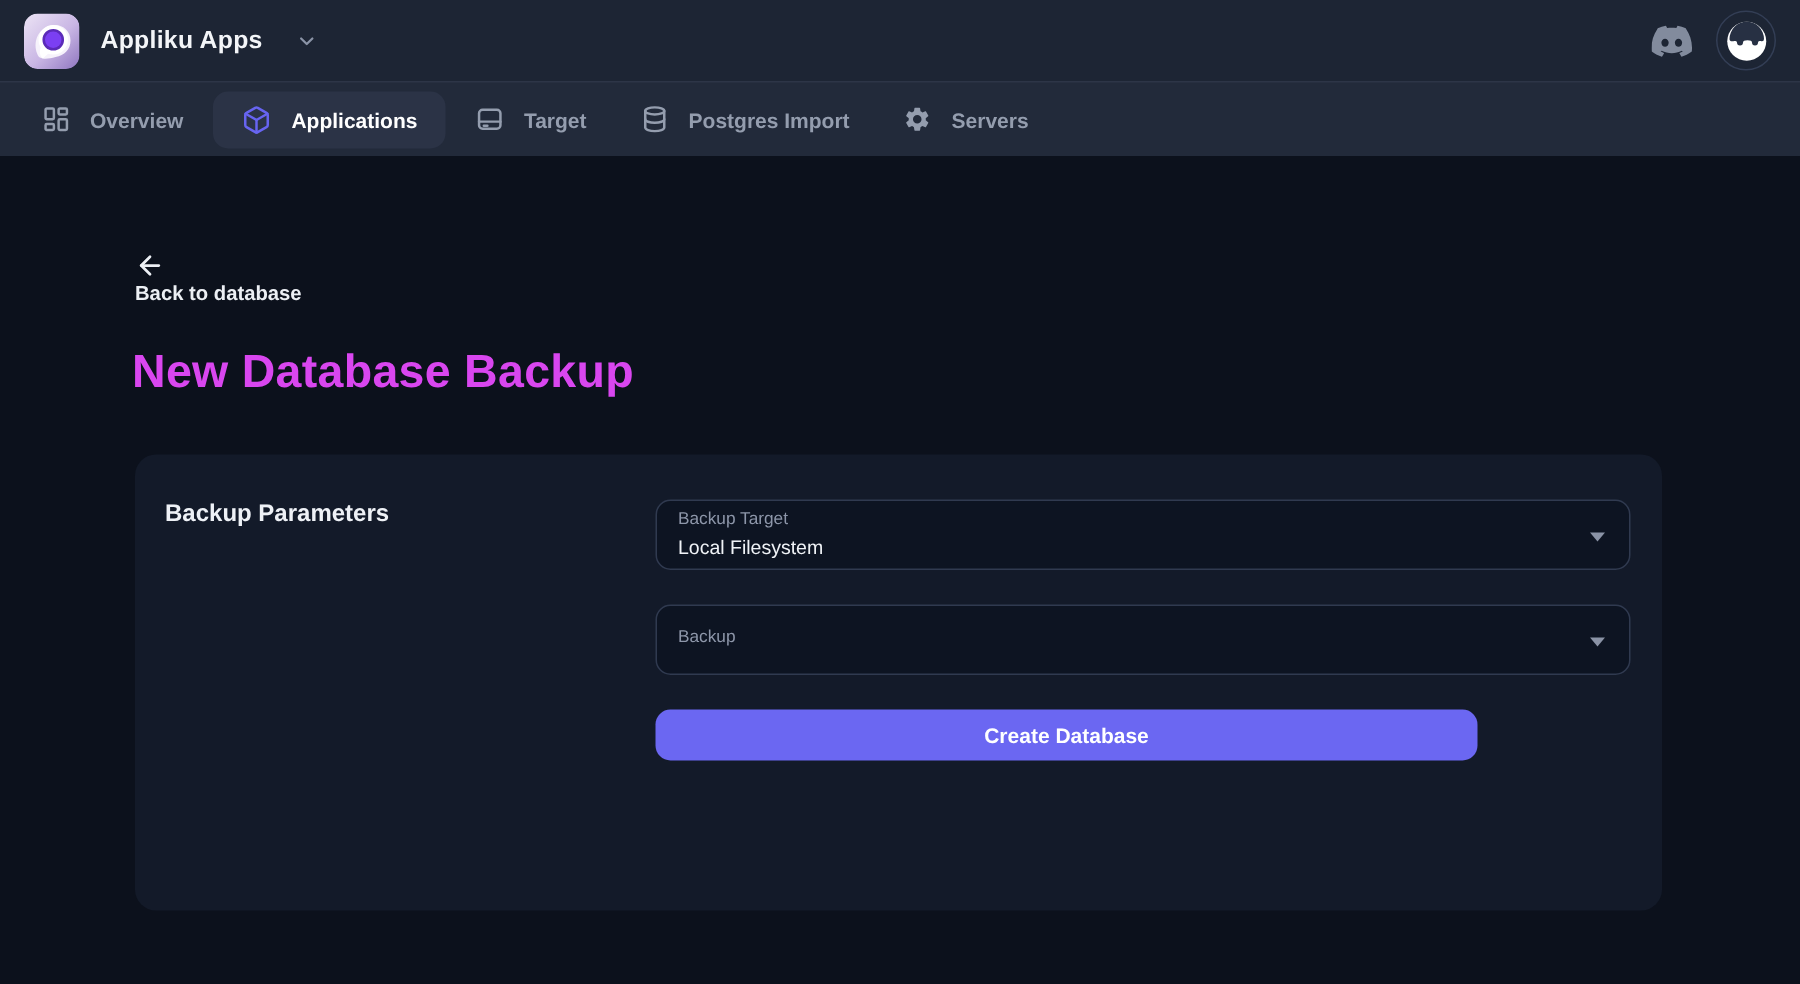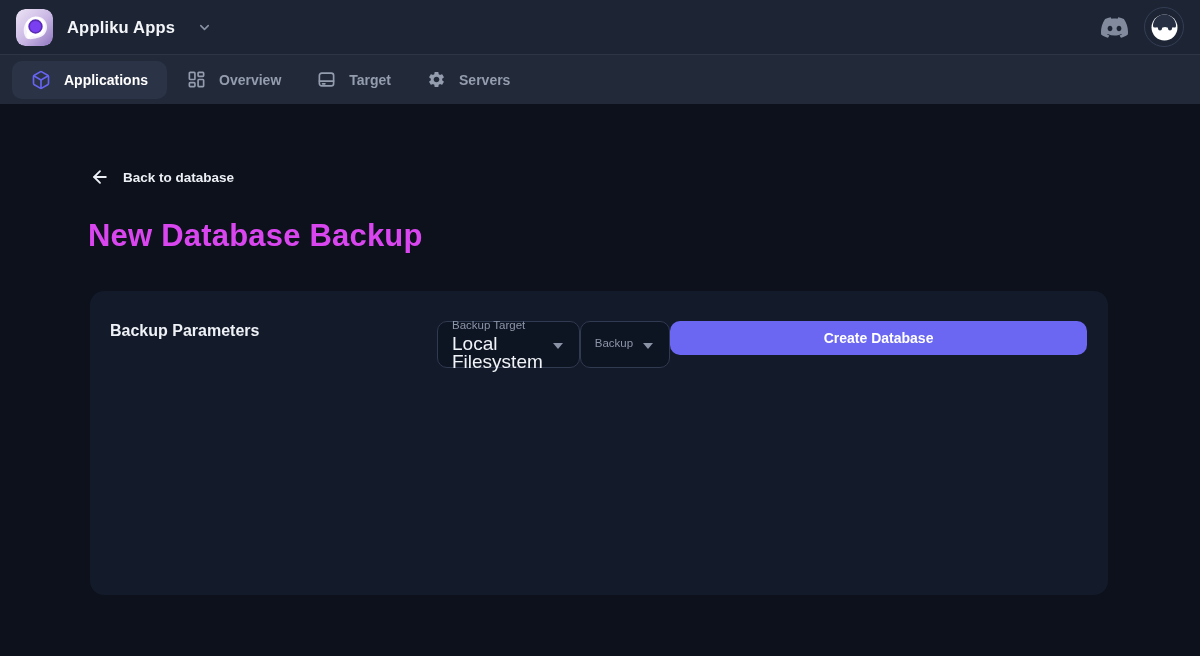--- a/index.html
+++ b/index.html
@@ -48,60 +48,61 @@
   }
   .nav-item.active {
     background:#2b3346; color:#ffffff;
     padding:9px 19px;
   }
   .nav-item svg { flex:0 0 auto; }
   
   .main { padding:63px 0 0 0; }
   .back-link {
     margin-left:90px;
-    display:inline-flex; align-items:center; gap:13px;
+    display:inline-flex; gap:1px;
     color:#eceff4; font-size:13.5px; font-weight:600;
     cursor:pointer;
+    flex-direction:column;
   }
   .page-title {
     margin:27px 0 0 88px;
     font-size:31px; font-weight:700; color:#d946ef;
     letter-spacing:.2px;
   }
   
   .card {
     margin:37px auto 0 90px;
     width:1018px; height:304px;
     background:#131a29; border-radius:14px;
     display:flex;
     padding:30px 20px 32px 20px;
   }
   .card-left { width:327px; padding-top:1px; }
   .section-title { font-size:16px; font-weight:700; color:#eef1f6; }
-  .card-right { width:650px; display:flex; flex-direction:row; }
+  .card-right { width:650px; display:flex; flex-direction:column; }
   .select-field {
     position:relative;
     border:1px solid #303a50; border-radius:10px;
     background:#0d1422;
     height:47px; padding:7px 36px 7px 14px;
     margin-bottom:23px;
     display:flex; flex-direction:column; justify-content:center;
     cursor:pointer;
   }
   .select-label { font-size:11.5px; color:#8d96a9; line-height:14px; margin-bottom:3px; }
-  .select-value { font-size:19px; color:#f0f3f7; font-weight:500; line-height:18px; }
+  .select-value { font-size:13px; color:#f0f3f7; font-weight:500; line-height:18px; }
   .select-caret {
     position:absolute; right:16px; top:50%; margin-top:-2px;
     width:0; height:0;
     border-left:5px solid transparent;
     border-right:5px solid transparent;
     border-top:6px solid #8a93a6;
   }
   .submit-btn {
-    height:34px; width:666px;
+    height:34px; width:548px;
     background:#6b67f2; border:none; border-radius:10px;
     color:#ffffff; font-size:14px; font-weight:700;
     font-family:"Liberation Sans", sans-serif;
     cursor:pointer;
   }
 </style>
 </head>
 <body>
 
 <header class="topbar">
@@ -135,50 +136,60 @@
     <span class="avatar-ring">
       <svg width="29" height="29" viewBox="0 0 29 29">
         <circle cx="14.5" cy="14.5" r="13" fill="#ffffff"></circle>
         <path d="M3 13 a11.5 11.5 0 0 1 23 0 q0 2 -2.2 1.4 q-1.8 -.5 -1.8 1 a2 2 0 1 1 -4 0 q0 -1.5 -3 -1.5 t-3 1.5 a2 2 0 1 1 -4 0 q0 -1.5 -1.8 -1 Q3 15 3 13 Z" fill="#273043"></path>
       </svg>
     </span>
   </div>
 </header>
 
 <nav class="navbar">
-  <div class="nav-item active">
-    <span style="display:flex">
-      <svg width="20" height="20" viewBox="0 0 24 24" fill="none" stroke="#6764f1" stroke-width="2" stroke-linecap="round" stroke-linejoin="round">
-          <path d="M21 8a2 2 0 0 0-1-1.73l-7-4a2 2 0 0 0-2 0l-7 4A2 2 0 0 0 3 8v8a2 2 0 0 0 1 1.73l7 4a2 2 0 0 0 2 0l7-4A2 2 0 0 0 21 16Z"></path>
-          <path d="m3.3 7 8.7 5 8.7-5"></path>
-          <path d="M12 22V12"></path>
-        </svg>
-    </span>
-    <span>Applications</span>
-  </div>
   <div class="nav-item">
     <span style="display:flex">
       <svg width="19" height="19" viewBox="0 0 24 24" fill="none" stroke="#949dae" stroke-width="2.1" stroke-linecap="round" stroke-linejoin="round">
           <rect x="3" y="3" width="7" height="9" rx="1"></rect>
           <rect x="14" y="3" width="7" height="5" rx="1"></rect>
           <rect x="14" y="12" width="7" height="9" rx="1"></rect>
           <rect x="3" y="16" width="7" height="5" rx="1"></rect>
         </svg>
     </span>
     <span>Overview</span>
   </div>
+  <div class="nav-item active">
+    <span style="display:flex">
+      <svg width="20" height="20" viewBox="0 0 24 24" fill="none" stroke="#6764f1" stroke-width="2" stroke-linecap="round" stroke-linejoin="round">
+          <path d="M21 8a2 2 0 0 0-1-1.73l-7-4a2 2 0 0 0-2 0l-7 4A2 2 0 0 0 3 8v8a2 2 0 0 0 1 1.73l7 4a2 2 0 0 0 2 0l7-4A2 2 0 0 0 21 16Z"></path>
+          <path d="m3.3 7 8.7 5 8.7-5"></path>
+          <path d="M12 22V12"></path>
+        </svg>
+    </span>
+    <span>Applications</span>
+  </div>
   <div class="nav-item">
     <span style="display:flex">
       <svg width="19" height="19" viewBox="0 0 24 24" fill="none" stroke="#949dae" stroke-width="2.1" stroke-linecap="round" stroke-linejoin="round">
           <rect x="3" y="4" width="18" height="16" rx="3"></rect>
           <path d="M3 14h18"></path>
           <path d="M7 17.5h3"></path>
         </svg>
     </span>
     <span>Target</span>
+  </div>
+  <div class="nav-item">
+    <span style="display:flex">
+      <svg width="19" height="19" viewBox="0 0 24 24" fill="none" stroke="#949dae" stroke-width="2.1" stroke-linecap="round" stroke-linejoin="round">
+          <ellipse cx="12" cy="5" rx="8" ry="3"></ellipse>
+          <path d="M4 5v7c0 1.66 3.58 3 8 3s8-1.34 8-3V5"></path>
+          <path d="M4 12v7c0 1.66 3.58 3 8 3s8-1.34 8-3v-7"></path>
+        </svg>
+    </span>
+    <span>Postgres Import</span>
   </div>
   <div class="nav-item">
     <span style="display:flex">
       <svg width="19" height="19" viewBox="0 0 24 24" fill="#949dae">
           <path d="M19.14 12.94c.04-.3.06-.61.06-.94 0-.32-.02-.64-.07-.94l2.03-1.58c.18-.14.23-.41.12-.61l-1.92-3.32c-.12-.22-.37-.29-.59-.22l-2.39.96c-.5-.38-1.03-.7-1.62-.94l-.36-2.54c-.04-.24-.24-.41-.48-.41h-3.84c-.24 0-.43.17-.47.41l-.36 2.54c-.59.24-1.13.57-1.62.94l-2.39-.96c-.22-.08-.47 0-.59.22L2.74 8.87c-.12.21-.08.47.12.61l2.03 1.58c-.05.3-.09.63-.09.94s.02.64.07.94l-2.03 1.58c-.18.14-.23.41-.12.61l1.92 3.32c.12.22.37.29.59.22l2.39-.96c.5.38 1.03.7 1.62.94l.36 2.54c.05.24.24.41.48.41h3.84c.24 0 .44-.17.47-.41l.36-2.54c.59-.24 1.13-.56 1.62-.94l2.39.96c.22.08.47 0 .59-.22l1.92-3.32c.12-.22.07-.47-.12-.61l-2.01-1.58zM12 15.6c-1.98 0-3.6-1.62-3.6-3.6s1.62-3.6 3.6-3.6 3.6 1.62 3.6 3.6-1.62 3.6-3.6 3.6z"></path>
         </svg>
     </span>
     <span>Servers</span>
   </div>
 </nav>

